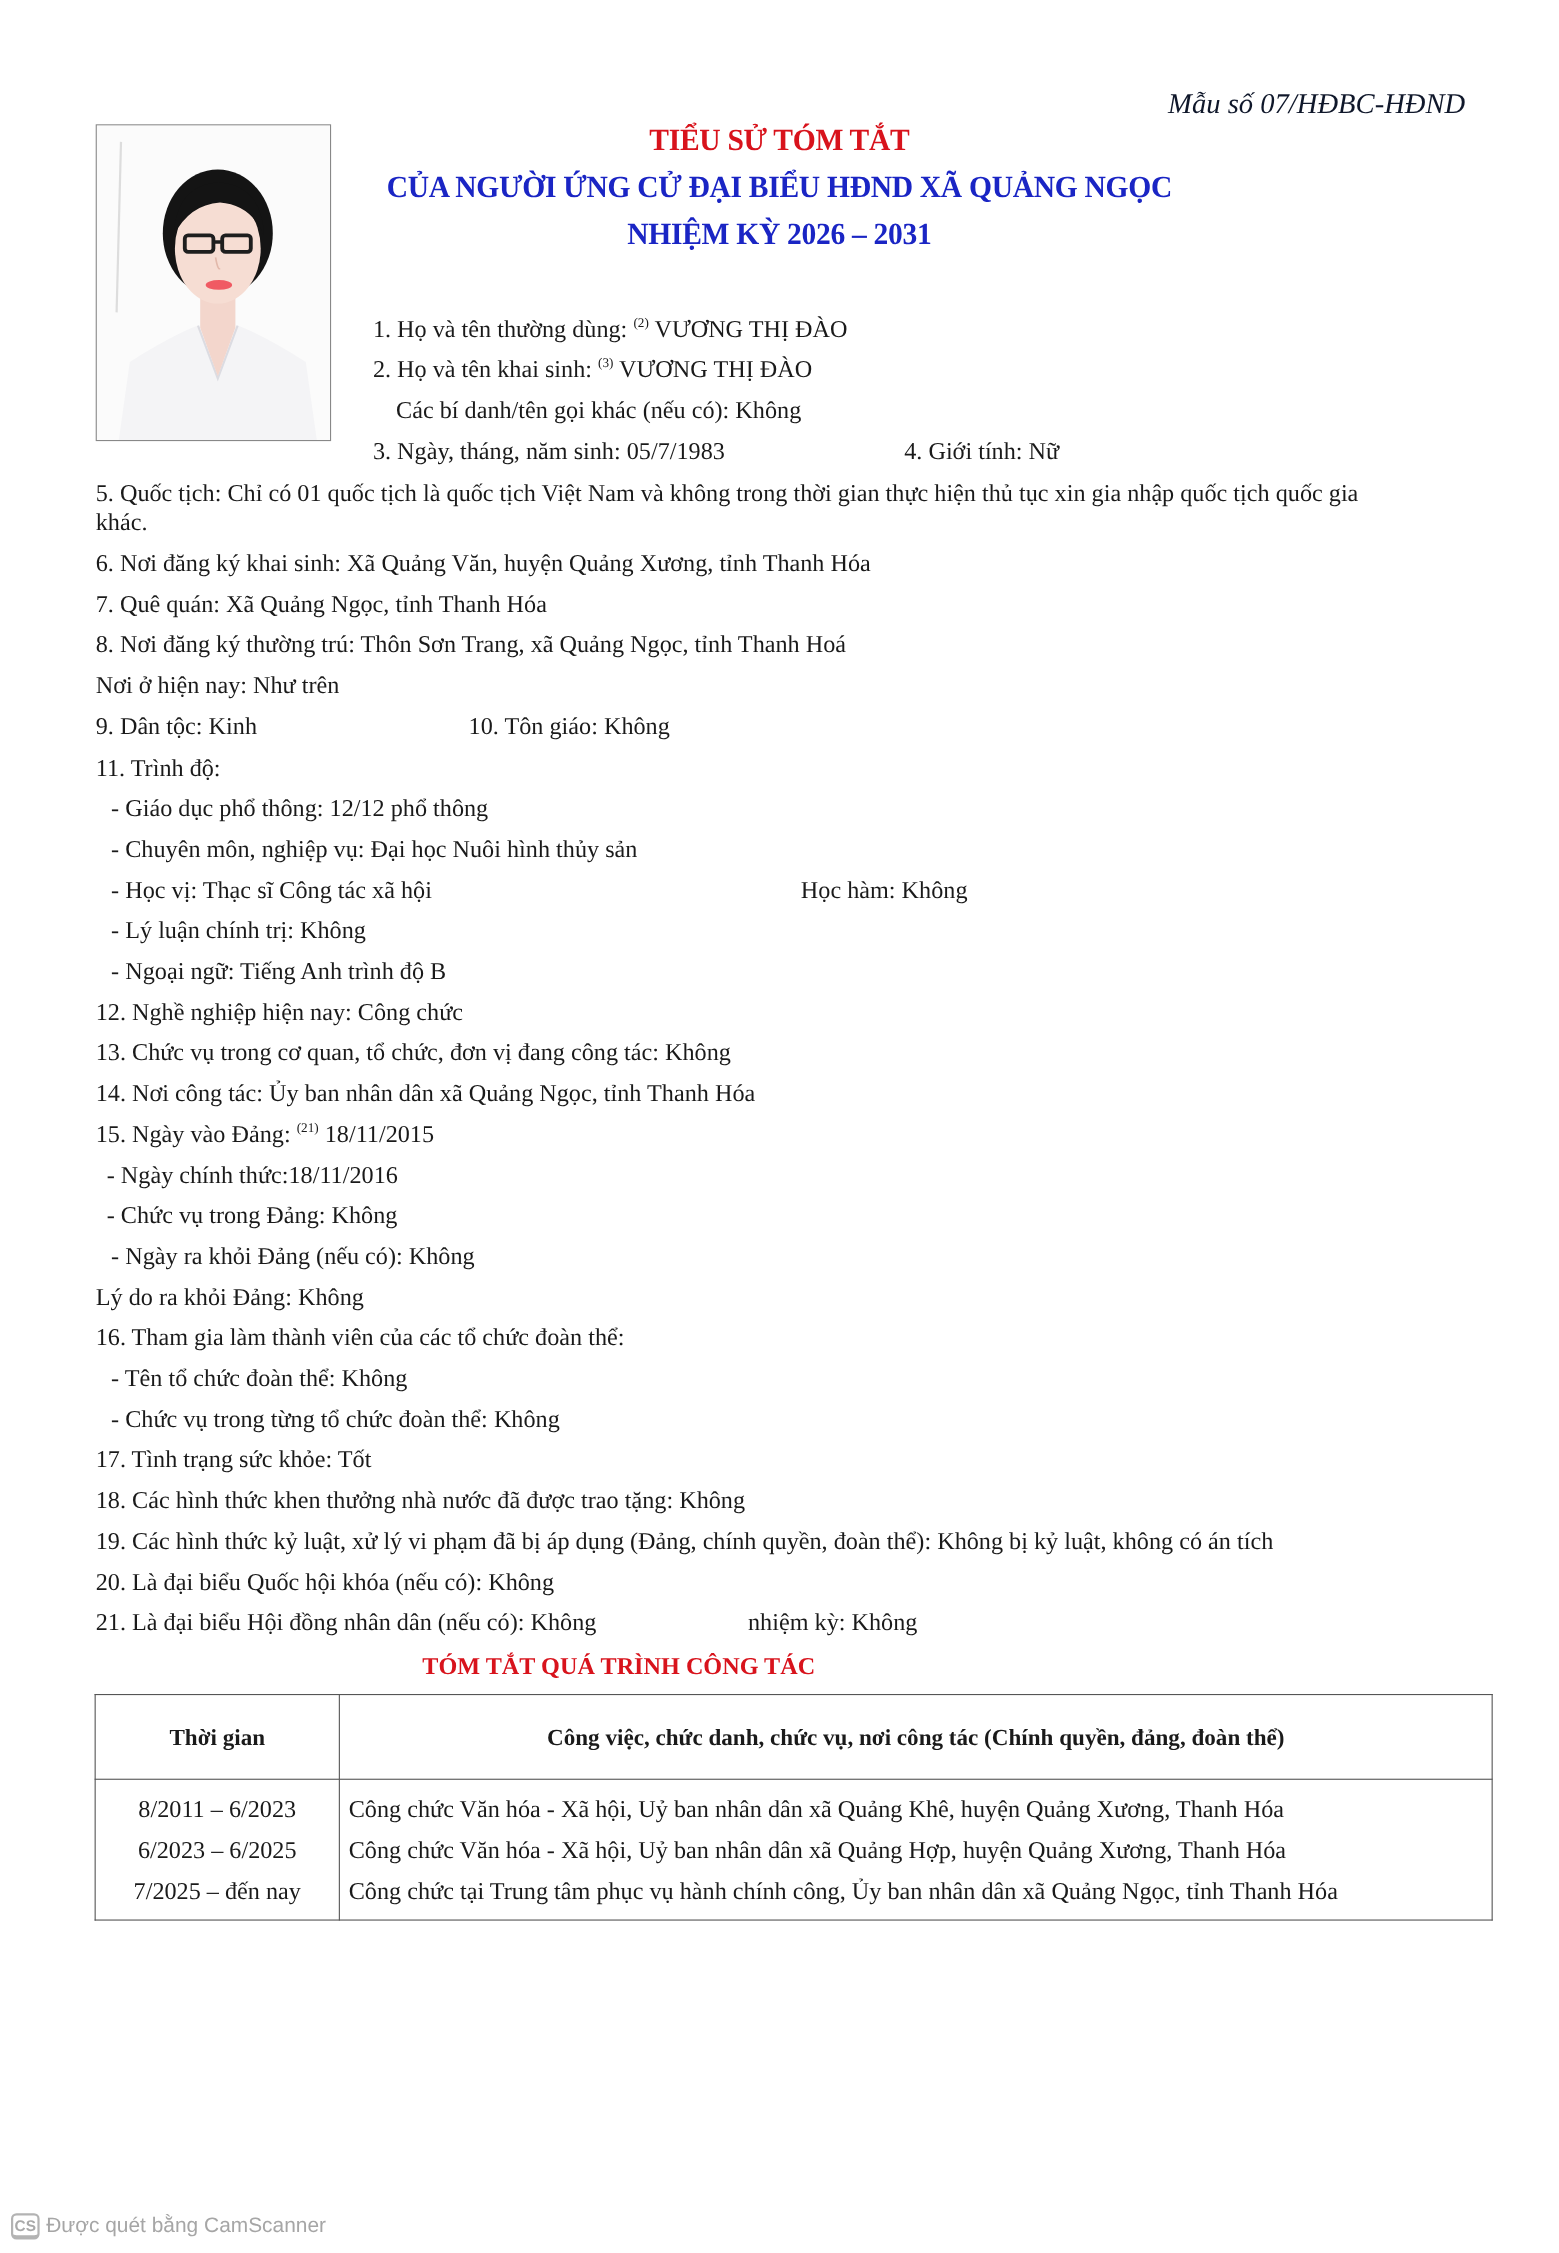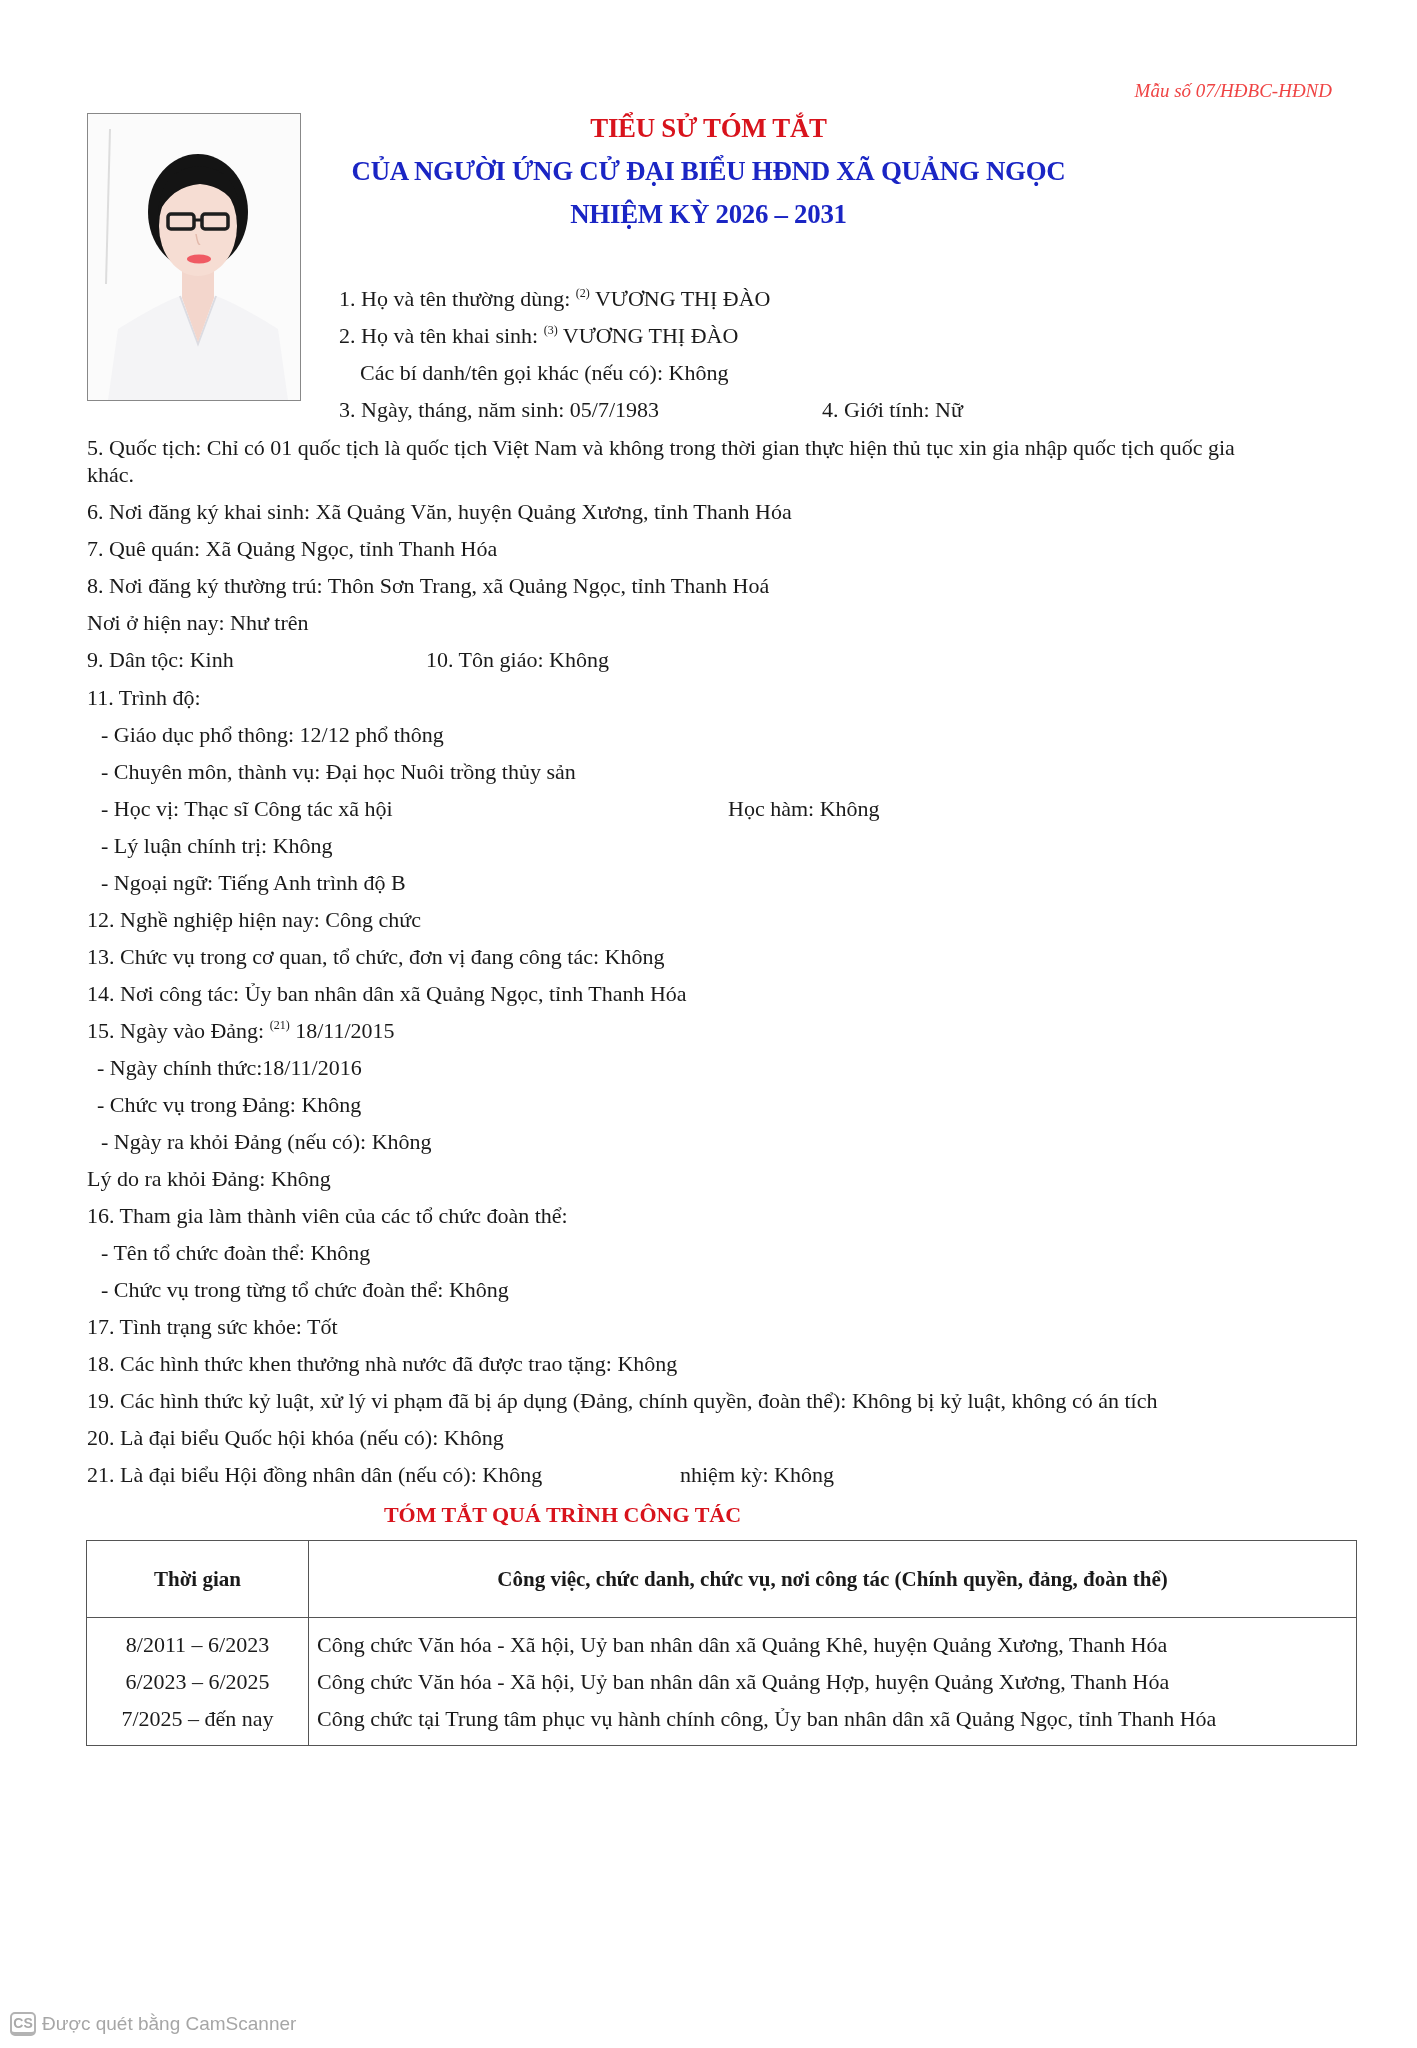--- a/index.html
+++ b/index.html
@@ -1,21 +1,21 @@
 <!DOCTYPE html>
 <html><head>
 <meta charset="utf-8">
 <style>
   html, body { margin: 0; padding: 0; }
   body {
     width: 1417px; height: 2048px; background: #ffffff; position: relative; overflow: hidden;
     font-family: "Liberation Serif", "DejaVu Serif", serif; color: #1a1a1a;
   }
   .abs { position: absolute; white-space: nowrap; }
-  .form-code { right: 85px; top: 80px; font-style: italic; font-size: 19px; color: #ef4444; }
+  .form-code { right: 85px; top: 80px; font-style: italic; font-size: 26px; color: #0f172a; }
   .title { left: 0; width: 1417px; text-align: center; font-weight: bold; font-size: 28px; letter-spacing: -0.3px; transform: scaleX(0.96); }
   .title-red { color: #d8131c; top: 112px; }
   .title-blue { color: #1a25c4; }
   .photo {
     position: absolute; left: 87px; top: 113px; width: 212px; height: 286px;
     border: 1.5px solid #888; background: #fdfdfd; overflow: hidden;
   }
   .line { position: absolute; font-size: 22px; line-height: 26px; white-space: nowrap; }
   sup { font-size: 12px; vertical-align: 9px; line-height: 0; }
   .section-title { left: 0; width: 1125px; text-align: center; color: #d8131c; font-weight: bold; font-size: 22px; top: 1502px; }
@@ -87,21 +87,21 @@
 <div class="line" style="left:87px; top:435px;">5. Quốc tịch: Chỉ có 01 quốc tịch là quốc tịch Việt Nam và không trong thời gian thực hiện thủ tục xin gia nhập quốc tịch quốc gia</div>
 <div class="line" style="left:87px; top:462px;">khác.</div>
 <div class="line" style="left:87px; top:499px;">6. Nơi đăng ký khai sinh: Xã Quảng Văn, huyện Quảng Xương, tỉnh Thanh Hóa</div>
 <div class="line" style="left:87px; top:536px;">7. Quê quán: Xã Quảng Ngọc, tỉnh Thanh Hóa</div>
 <div class="line" style="left:87px; top:573px;">8. Nơi đăng ký thường trú: Thôn Sơn Trang, xã Quảng Ngọc, tỉnh Thanh Hoá</div>
 <div class="line" style="left:87px; top:610px;">Nơi ở hiện nay: Như trên</div>
 <div class="line" style="left:87px; top:647px;">9. Dân tộc: Kinh</div>
 <div class="line" style="left:426px; top:647px;">10. Tôn giáo: Không</div>
 <div class="line" style="left:87px; top:685px;">11. Trình độ:</div>
 <div class="line" style="left:101px; top:722px;">- Giáo dục phổ thông: 12/12 phổ thông</div>
-<div class="line" style="left:101px; top:759px;">- Chuyên môn, thành vụ: Đại học Nuôi trồng thủy sản</div>
+<div class="line" style="left:101px; top:759px;">- Chuyên môn, nghiệp vụ: Đại học Nuôi hình thủy sản</div>
 <div class="line" style="left:101px; top:796px;">- Học vị: Thạc sĩ Công tác xã hội</div>
 <div class="line" style="left:728px; top:796px;">Học hàm: Không</div>
 <div class="line" style="left:101px; top:833px;">- Lý luận chính trị: Không</div>
 <div class="line" style="left:101px; top:870px;">- Ngoại ngữ: Tiếng Anh trình độ B</div>
 <div class="line" style="left:87px; top:907px;">12. Nghề nghiệp hiện nay: Công chức</div>
 <div class="line" style="left:87px; top:944px;">13. Chức vụ trong cơ quan, tổ chức, đơn vị đang công tác: Không</div>
 <div class="line" style="left:87px; top:981px;">14. Nơi công tác: Ủy ban nhân dân xã Quảng Ngọc, tỉnh Thanh Hóa</div>
 <div class="line" style="left:87px; top:1018px;">
   <span>15. Ngày vào Đảng:</span>
   <sup>(21)</sup>

